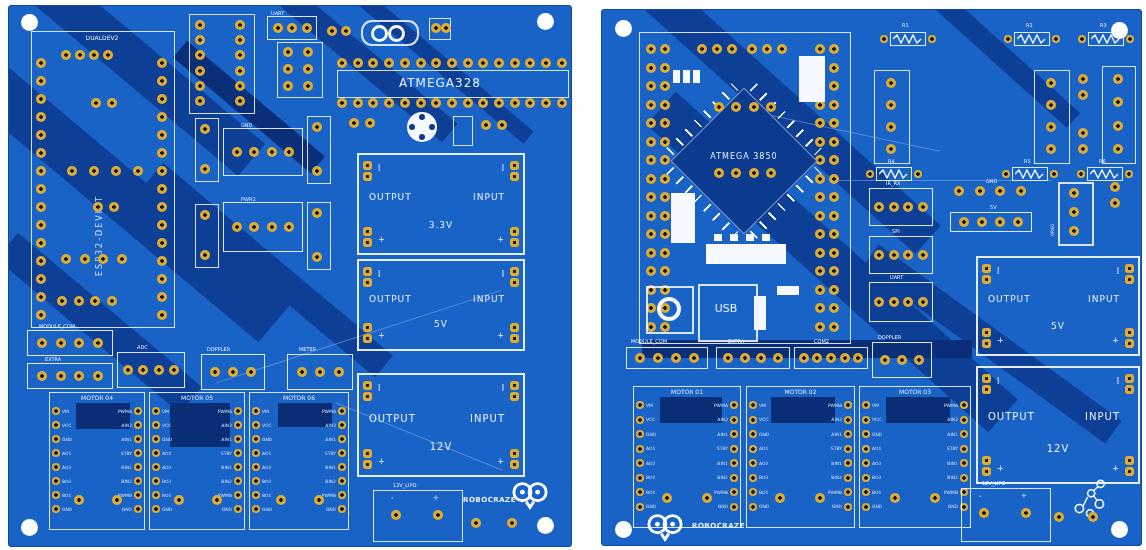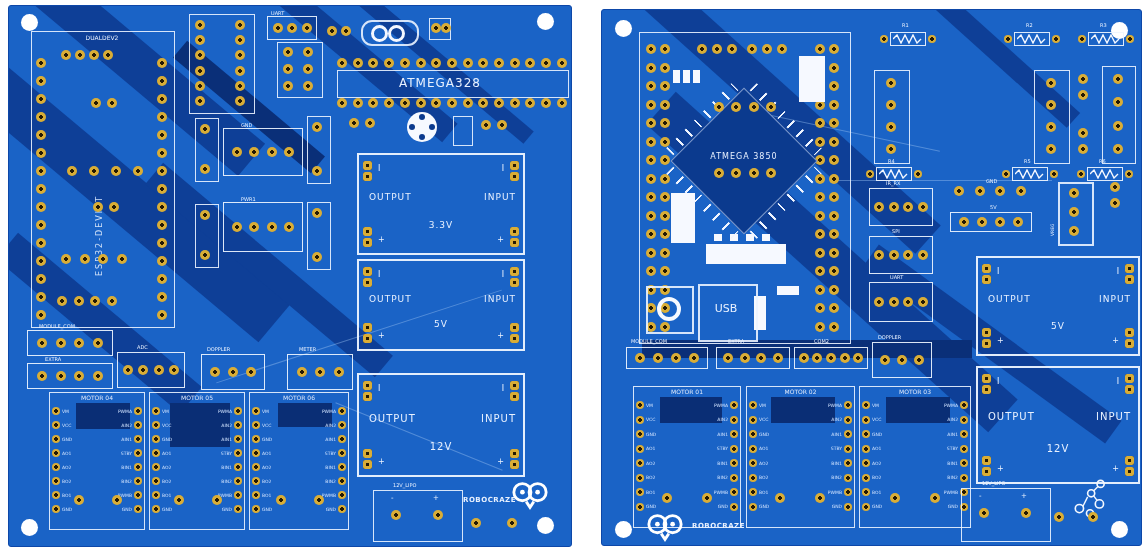--- a/index.html
+++ b/index.html
@@ -20,21 +20,21 @@
   .padcol{position:absolute;display:flex;flex-direction:column;justify-content:space-between;align-items:center;}
   .st{position:absolute;color:#e8f1ff;white-space:nowrap;}
   .vtext{writing-mode:vertical-rl;transform:rotate(180deg);letter-spacing:2px;}
   .pwr{position:absolute;border:2px solid rgba(238,245,255,.95);}
   .pp{position:absolute;display:flex;flex-direction:column;gap:2px;}
   .pp .pad{width:9px;height:9px;border-radius:2px;}
   .pp.tl{left:4px;top:6px}.pp.tr{right:4px;top:6px}.pp.bl{left:4px;bottom:6px}.pp.br{right:4px;bottom:6px}
   .mark{position:absolute;color:#eef4ff;font-size:8px;}
   .mtl{left:19px;top:9px}.mtr{right:19px;top:9px}.mbl{left:19px;bottom:9px}.mbr{right:19px;bottom:9px}
   .pout{position:absolute;left:10px;top:38%;font-size:9px;letter-spacing:1px;}
-  .pinl{position:absolute;right:7px;top:38%;font-size:9px;letter-spacing:1px;}
+  .pinl{position:absolute;right:18px;top:38%;font-size:9px;letter-spacing:1px;}
   .pvolt{position:absolute;left:0;right:0;text-align:center;top:66%;font-size:9px;letter-spacing:1px;}
   .motor{position:absolute;border:1px solid rgba(235,243,255,.9);}
   .mtitle{position:absolute;top:1px;left:0;right:0;text-align:center;font-size:6px;color:#dfe9fb;}
   .mdark{position:absolute;background:#0a2e75;}
   .mcol{position:absolute;top:14px;bottom:16px;display:flex;flex-direction:column;justify-content:space-between;}
   .mcol.l{left:2px}.mcol.r{right:2px}
   .pinrow{display:flex;align-items:center;gap:2px;}
   .pinrow.rev{flex-direction:row-reverse;}
   .pinrow .pad{width:8px;height:8px;}
   .pinlabel{font-size:4.5px;color:#cfe2ff;}

